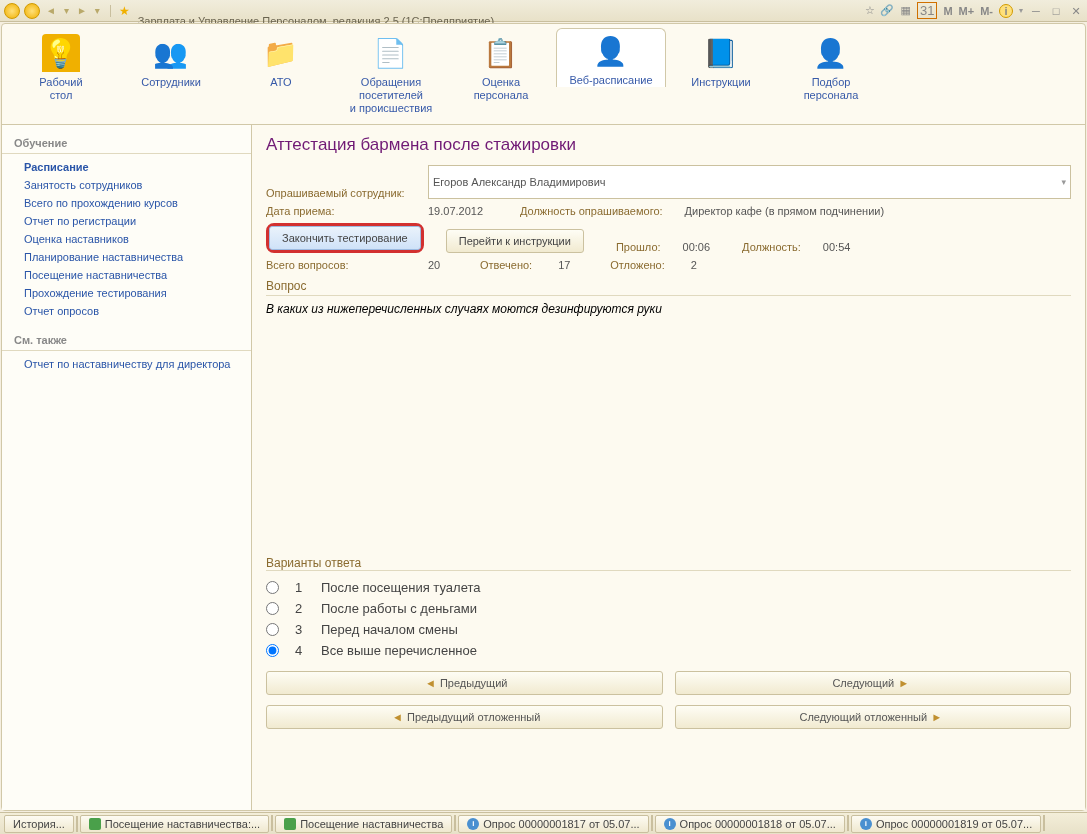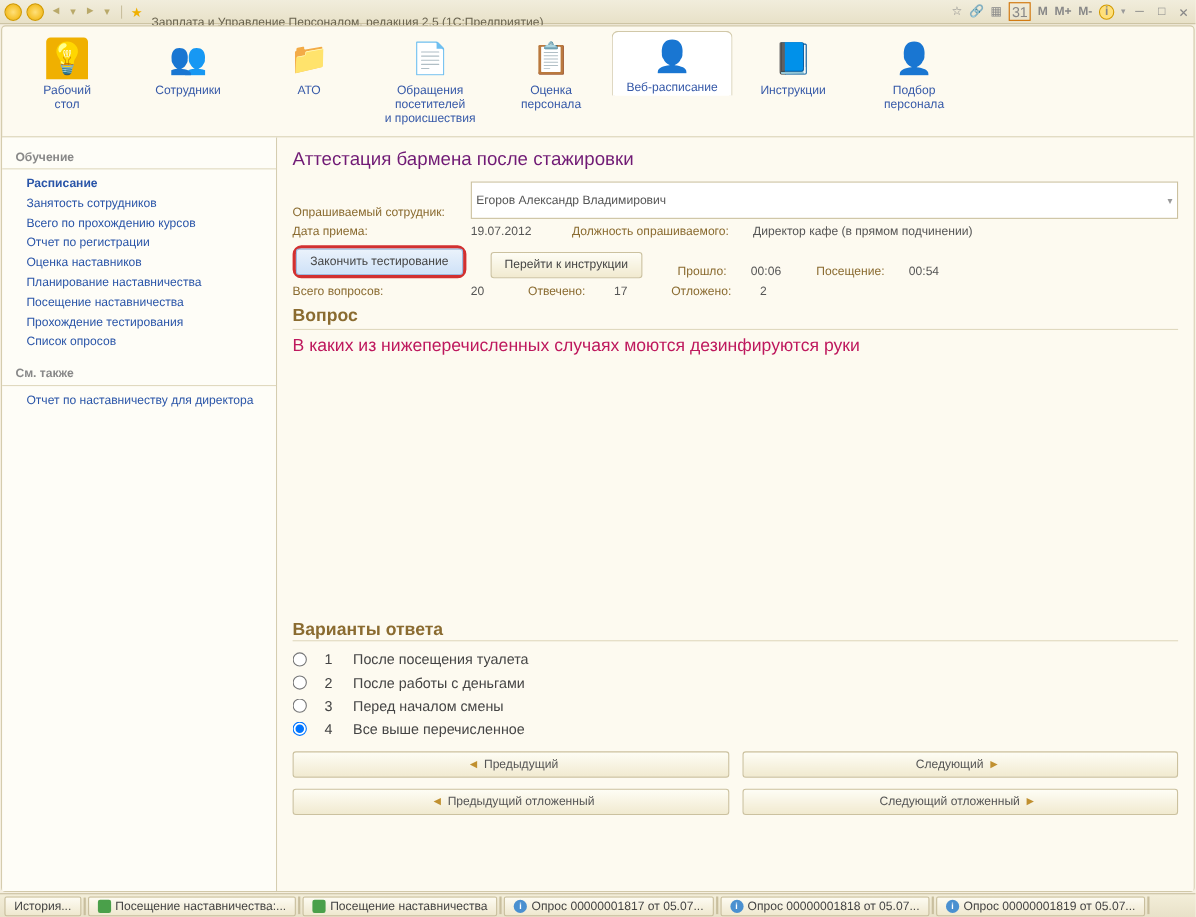--- a/index.html
+++ b/index.html
@@ -52,23 +52,23 @@
 
 .main { flex:1; padding:10px 14px; background:#fdfaf0; overflow:auto;}
 .page-title { color:#701a75; font-size:17px; margin-bottom:10px;}
 .row { display:flex; align-items:flex-end; gap:22px; margin-bottom:6px; font-size:11px; color:#555;}
 .lbl-brown{ color:#8a6b30;}
 .input-like { flex:1; height:20px; border:1px solid #cbc19f; background:#fff; padding:16px 4px; display:flex; align-items:center; justify-content:space-between;}
 .input-like .dd{ color:#999; font-size:9px;}
 .btn { height:24px; border:1px solid #cbc19f; background:linear-gradient(#fefdf5,#f1ead0); border-radius:3px; padding:0 12px; font-size:11px; color:#444; cursor:pointer; display:inline-flex; align-items:center;}
 .btn.blue { background:linear-gradient(#eaf2fb,#cfe2f8); border-color:#9cbae0;}
 .highlight-red { border:3px solid #d23030; border-radius:8px; padding:0; display:inline-block;}
-.fieldset-label { color:#8a6b30; font-size:16px; margin-top:8px;font-weight:bold;}
+.fieldset-label { color:#8a6b30; font-size:12px; margin-top:8px;}
 .hr-line { border-top:1px solid #e0d9bf; margin:2px 0 6px 0;}
-.question { color:#be185d; font-size:16px; margin:6px 0 2px 0;}
+.question { color:#000000; font-style:italic; font-size:12px; margin:6px 0 2px 0;}
 .stretch { height:230px;}
 .answers { border-top:1px solid #e0d9bf; padding-top:6px;}
 .ans-row { display:flex; align-items:center; gap:12px; padding:3px 0; font-size:13px; color:#444;}
 .ans-row input[type=radio]{ margin:0 4px 0 0;}
 .ans-num{ width:14px; color:#444;}
 .nav-row { display:flex; gap:12px; margin-top:10px;}
 .nav-btn { flex:1; height:24px; border:1px solid #cbc19f; background:linear-gradient(#fefdf5,#f1ead0); border-radius:3px; font-size:11px; color:#555; display:flex; align-items:center; justify-content:center; cursor:pointer;}
 .nav-btn span.arrow{ color:#c09030; margin:0 4px;}
 
 
@@ -152,21 +152,21 @@
       <div class="sb-head">Обучение</div>
       <div id="sb-items1">
           <div class="sb-item bold">Расписание</div>
           <div class="sb-item">Занятость сотрудников</div>
           <div class="sb-item">Всего по прохождению курсов</div>
           <div class="sb-item">Отчет по регистрации</div>
           <div class="sb-item">Оценка наставников</div>
           <div class="sb-item">Планирование наставничества</div>
           <div class="sb-item">Посещение наставничества</div>
           <div class="sb-item">Прохождение тестирования</div>
-          <div class="sb-item">Список опросов</div>
+          <div class="sb-item">Отчет опросов</div>
         </div>
       <div class="sb-head" style="margin-top:10px;">См. также</div>
       <div id="sb-items2">
           <div class="sb-item">Отчет по наставничеству для директора</div>
         </div>
     </div>
 
     <div class="main">
       <div class="page-title">Аттестация бармена после стажировки</div>
 
@@ -185,21 +185,21 @@
         <span>Директор кафе (в прямом подчинении)</span>
       </div>
 
       <div class="row">
         <span class="highlight-red">
           <button class="btn blue">Закончить тестирование</button>
         </span>
         <button class="btn">Перейти к инструкции</button>
         <span class="lbl-brown" style="margin-left:10px;">Прошло:</span>
         <span>00:06</span>
-        <span class="lbl-brown" style="margin-left:10px;">Посещение:</span>
+        <span class="lbl-brown" style="margin-left:10px;">Должность:</span>
         <span>00:54</span>
       </div>
 
       <div class="row">
         <span class="lbl-brown" style="width:140px;">Всего вопросов:</span>
         <span style="width:30px;">20</span>
         <span class="lbl-brown">Отвечено:</span>
         <span style="width:30px;margin-left:4px;">17</span>
         <span class="lbl-brown">Отложено:</span>
         <span style="width:30px;margin-left:4px;">2</span>

